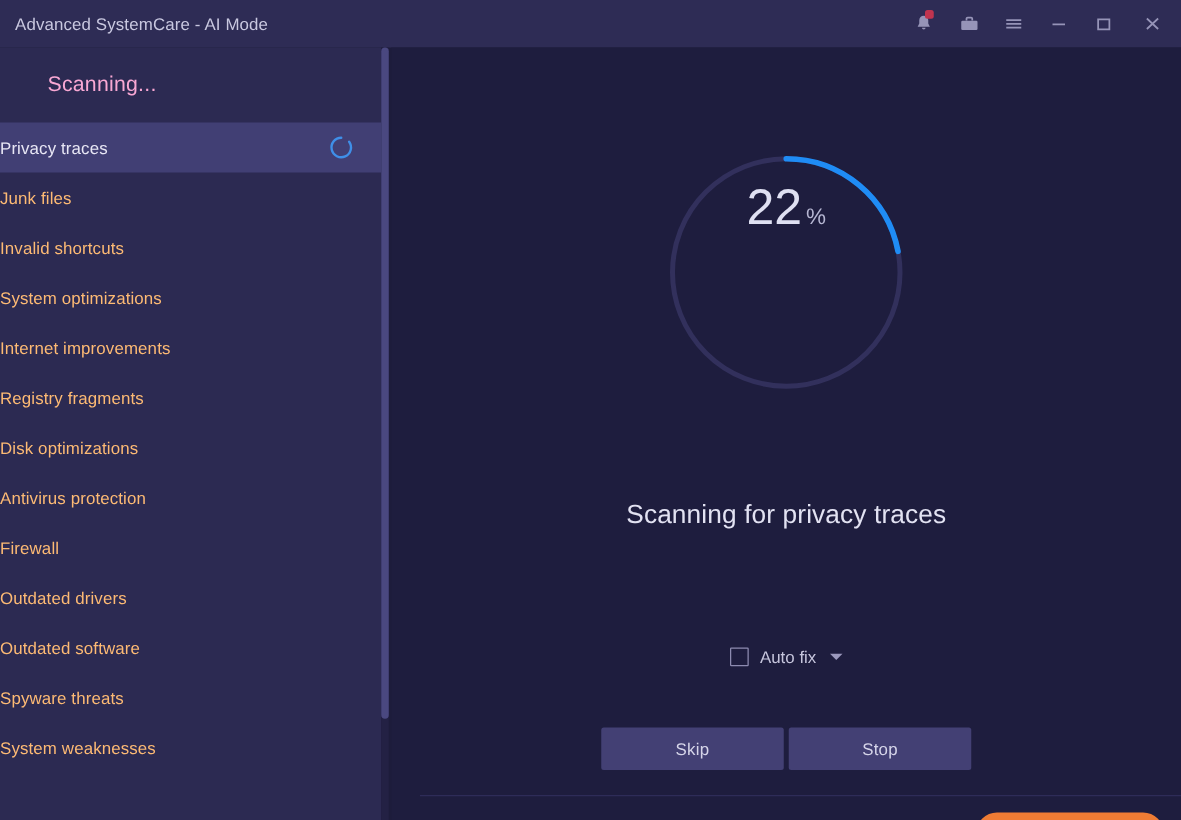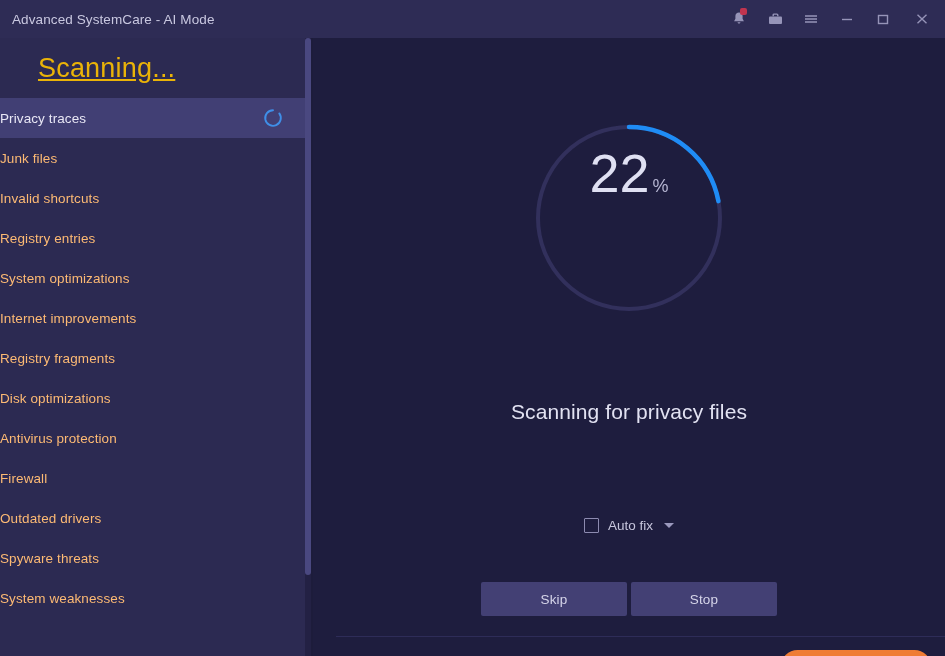--- a/index.html
+++ b/index.html
@@ -75,24 +75,23 @@
     background: #2c2a52;
     overflow: hidden;
   }
   .sidebar-header {
     height: 60px;
     display: flex;
     align-items: center;
     padding-left: 38px;
   }
   .sidebar-header-text {
-    font-size: 27px;
-    color: #eab308;
+    font-size: 17px;
+    color: #f9a8d4;
     letter-spacing: 0.2px;
-    text-decoration: underline;
   }
   .nav-item {
     height: 40px;
     display: flex;
     align-items: center;
     position: relative;
     cursor: default;
   }
   .nav-item .label {
     font-size: 13.5px;
@@ -148,21 +147,21 @@
     height: 200px;
   }
   .ring-center {
     position: absolute;
     inset: 0;
     display: flex;
     align-items: baseline;
     justify-content: center;
   }
   .ring-value {
-    font-size: 54px;
+    font-size: 40px;
     font-weight: 300;
     color: #dfe0f2;
     letter-spacing: 0px;
     line-height: 1;
     position: relative;
     top: 28px;
   }
   .ring-pct {
     font-size: 18px;
     font-weight: 300;
@@ -338,42 +337,42 @@
       </span>
     </div>
 
     <div class="nav-item">
       <span class="label">Junk files</span>
     </div>
     <div class="nav-item">
       <span class="label">Invalid shortcuts</span>
     </div>
     <div class="nav-item">
-      <span class="label">Registry entries</span>
-    </div>
-    <div class="nav-item">
       <span class="label">System optimizations</span>
     </div>
     <div class="nav-item">
       <span class="label">Internet improvements</span>
     </div>
     <div class="nav-item">
       <span class="label">Registry fragments</span>
     </div>
     <div class="nav-item">
       <span class="label">Disk optimizations</span>
     </div>
     <div class="nav-item">
       <span class="label">Antivirus protection</span>
     </div>
     <div class="nav-item">
       <span class="label">Firewall</span>
     </div>
     <div class="nav-item">
       <span class="label">Outdated drivers</span>
+    </div>
+    <div class="nav-item">
+      <span class="label">Outdated software</span>
     </div>
     <div class="nav-item">
       <span class="label">Spyware threats</span>
     </div>
     <div class="nav-item">
       <span class="label">System weaknesses</span>
     </div>
   </div>
 
   <div class="sb-track">
@@ -386,21 +385,21 @@
       <svg width="200" height="200" viewBox="0 0 200 200">
         <circle cx="100" cy="100" r="91" fill="none" stroke="#32305c" stroke-width="4"></circle>
         <circle id="arc" cx="100" cy="100" r="91" fill="none" stroke="#1f8cf5" stroke-width="4.5" stroke-linecap="round" transform="rotate(-90 100 100)" stroke-dasharray="125.78936984973531 571.7698629533423"></circle>
       </svg>
       <div class="ring-center">
         <span class="ring-value">22</span>
         <span class="ring-pct">%</span>
       </div>
     </div>
 
-    <div class="scan-title">Scanning for privacy files</div>
+    <div class="scan-title">Scanning for privacy traces</div>
 
     <div class="autofix-row">
       <div class="checkbox"></div>
       <span class="autofix-label">Auto fix</span>
       <span class="caret-down"></span>
     </div>
 
     <div class="btn-row">
       <button class="btn">Skip</button>
       <button class="btn">Stop</button>

